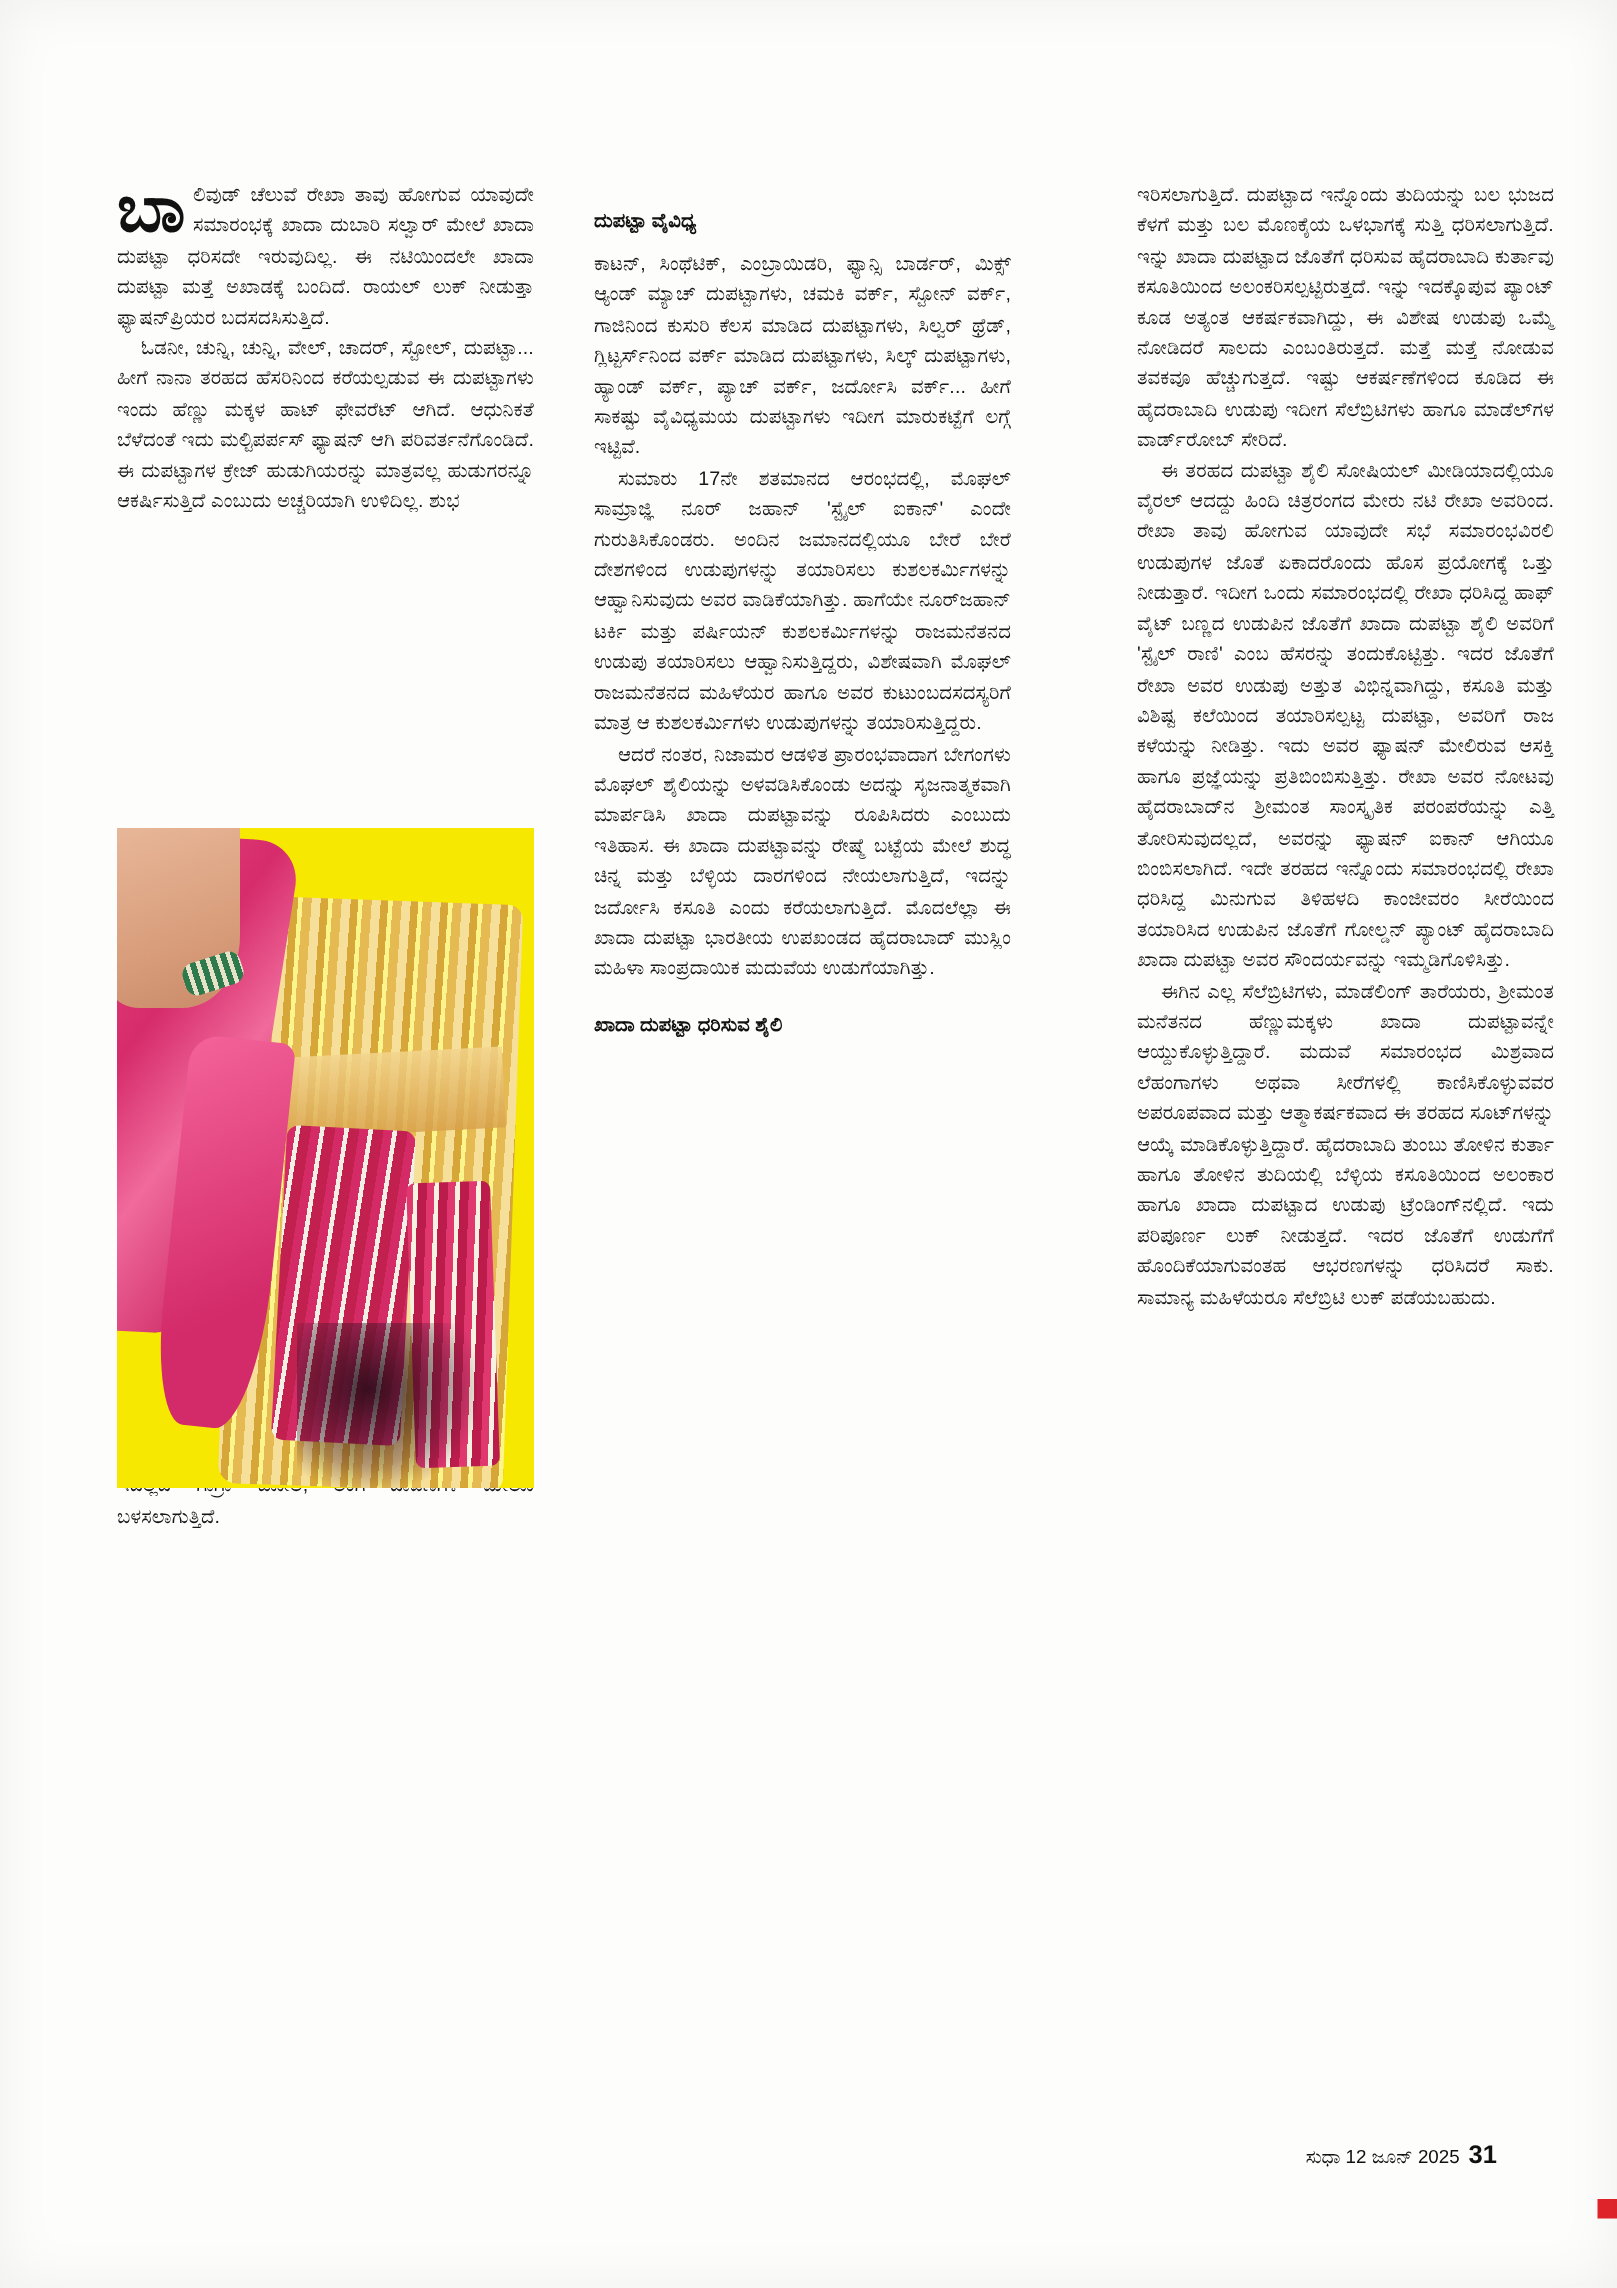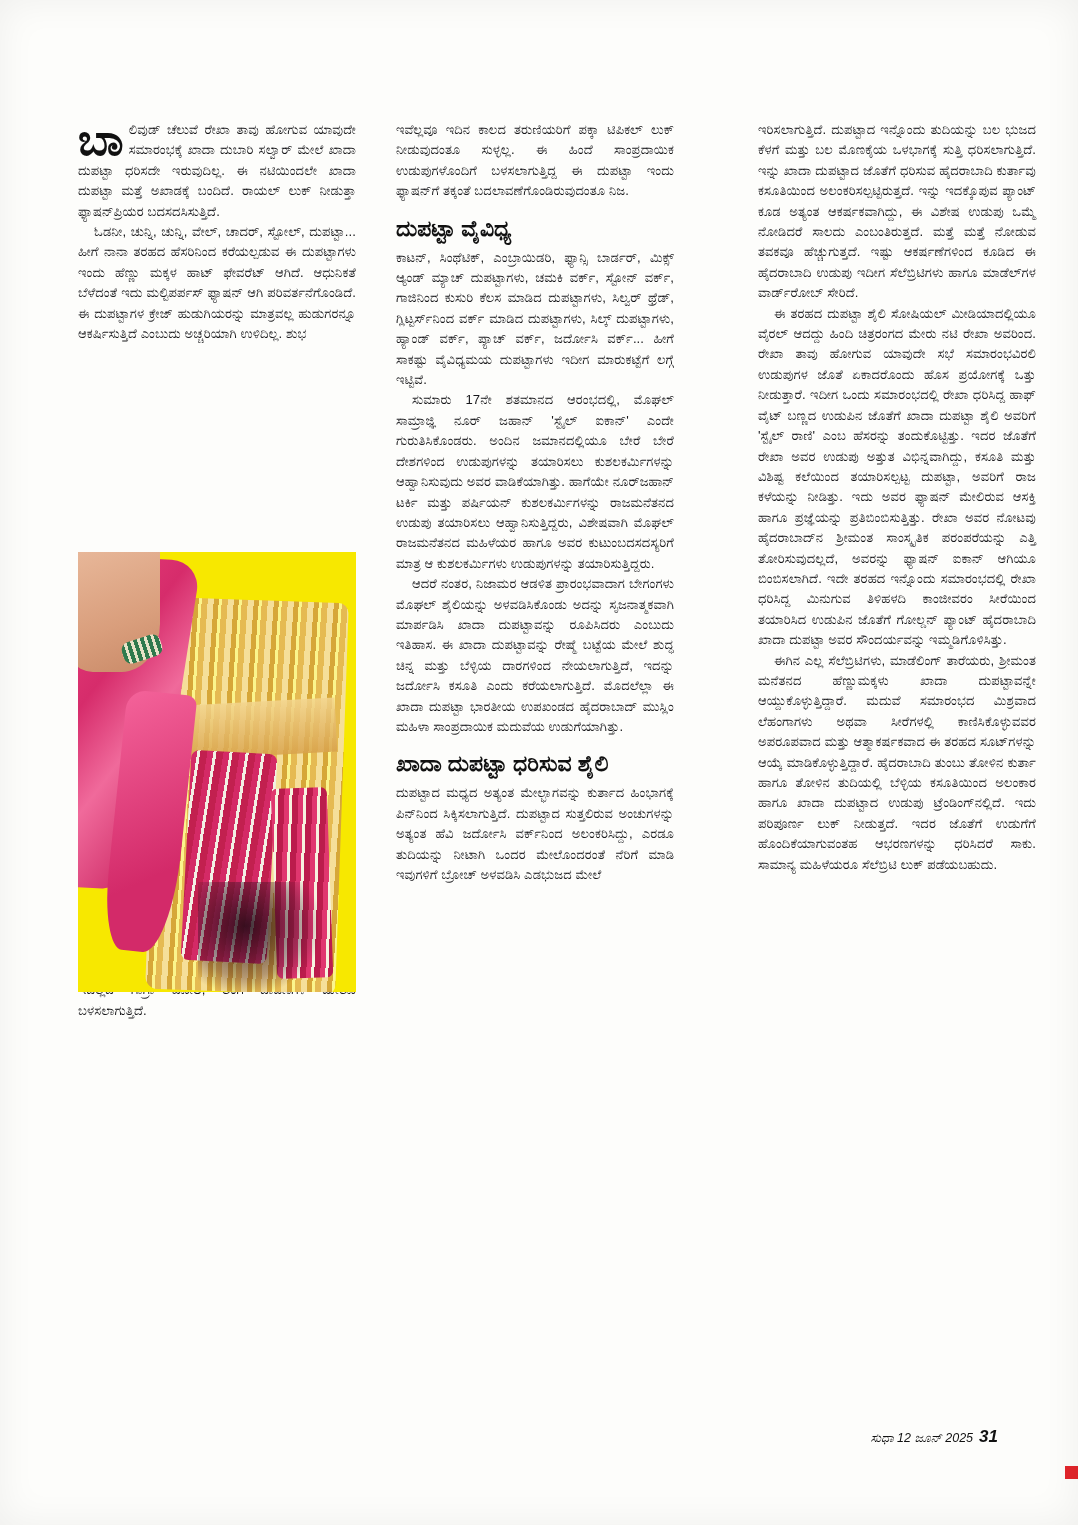--- a/index.html
+++ b/index.html
@@ -67,21 +67,21 @@
     float: left;
     font-family: "Liberation Sans", sans-serif;
     font-size: 44px;
     line-height: 36px;
     font-weight: bold;
     padding: 2px 5px 0 0;
     color: #111;
   }
 
   .subhead {
-    font-size: 22px;
+    font-size: 13px;
     font-weight: bold;
     color: #111;
     margin: 16px 0 8px 0;
     line-height: 22px;
   }
 
   .photo {
     position: absolute;
     left: 0px;
     top: 432px;
@@ -198,21 +198,20 @@
   }
 
   .caption-spacer { height: 452px; }
 
   .footer {
     position: absolute;
     left: 78px;
     right: 80px;
     bottom: 78px;
     height: 20px;
-    font-style: italic;
   }
   .folio {
     position: absolute;
     right: 0;
     bottom: 0;
     font-size: 12.5px;
     color: #111;
     white-space: nowrap;
   }
   .folio .pagenum {
@@ -252,27 +251,25 @@
         <div class="bangles"></div>
         <div class="shadow"></div>
       </div>
       <div class="caption-spacer"></div>
 
       <p class="para">ಸಮಾರಂಭಗಳಲ್ಲಿ ಯುವಕರು ತಾವು ಧರಿಸುವ ಯಾವುದೇ ಉಡುಪುಗಳ ಮೇಲೆ ರಾಯಲ್ ಹಾಗೂ ಗ್ರಾಂಡ್ ಲುಕ್ ನೀಡುವ ವಿವಿಧ ವಿನ್ಯಾಸದ ಸ್ಟೋಲ್‌ಗಳನ್ನು ಧರಿಸಿ ಸುಮರಾಗಿ ಮಿಂಚುತ್ತಿದ್ದಾರೆ.</p>
       <p class="para">ಮೊದಲೆಲ್ಲಾ ಕೇವಲ ಚೂಡಿದಾರ್ ಹಾಗೂ ಸಲ್ವಾರ್‌ಗಳ ಮೇಲೆ ತೊಡುತ್ತಿದ್ದ ಈ ದುಪಟ್ಟಾಗಳು ಈಗ ಬಗೆ ಬಗೆಯ ಉಡುಪುಗಳಿಗೆ ಮ್ಯಾಚ್ ಆಗುತ್ತಿರುವುದು ಹೊಸ ವಿಷಯ. ಹಾಗಾಗಿ ಕುರ್ತಾ, ಶಾರ್ಟ್ ಟಾಪ್, ಲಾಂಗ್ ಟಾಪ್, ಲಾಂಗ್ ಟೀ ಶರ್ಟ್, ಲಾಂಗ್ ಸ್ಕರ್ಟ್, ಶಾರ್ಟ್ ಸ್ಕರ್ಟ್ ಮುಂತಾದ ಕ್ಯಾಶುವಲ್ ಉಡುಪುಗಳ ಮೇಲೆ ಕೂಡ ಈ ದುಪಟ್ಟಾಗಳನ್ನು ಬಳಸುತ್ತಿರುವುದು ಫ್ಯಾಷನ್ ಟ್ರೆಂಡ್ ಆಗಿದೆ. ಇದಲ್ಲದೆ ಗಾಗ್ರಾ ಚೋಲಿ, ಲಂಗ ದಾವಣಿಗಳ ಮೇಲೂ ಬಳಸಲಾಗುತ್ತಿದೆ.</p>
     </div>
 
     <div class="col col-2">
-      <p class="para">ಇವೆಲ್ಲವೂ ಇದಿನ ಕಾಲದ ತರುಣಿಯರಿಗೆ ಪಕ್ಕಾ ಟಿಪಿಕಲ್ ಲುಕ್ ನೀಡುವುದಂತೂ ಸುಳ್ಳಲ್ಲ. ಈ ಹಿಂದೆ ಸಾಂಪ್ರದಾಯಿಕ ಉಡುಪುಗಳೊಂದಿಗೆ ಬಳಸಲಾಗುತ್ತಿದ್ದ ಈ ದುಪಟ್ಟಾ ಇಂದು ಫ್ಯಾಷನ್‌ಗೆ ತಕ್ಕಂತೆ ಬದಲಾವಣೆಗೊಂಡಿರುವುದಂತೂ ನಿಜ.</p>
       <h2 class="subhead">ದುಪಟ್ಟಾ ವೈವಿಧ್ಯ</h2>
       <p class="para">ಕಾಟನ್, ಸಿಂಥೆಟಿಕ್, ಎಂಬ್ರಾಯಿಡರಿ, ಫ್ಯಾನ್ಸಿ ಬಾರ್ಡರ್, ಮಿಕ್ಸ್ ಆ್ಯಂಡ್ ಮ್ಯಾಚ್ ದುಪಟ್ಟಾಗಳು, ಚಮಕಿ ವರ್ಕ್, ಸ್ಟೋನ್ ವರ್ಕ್, ಗಾಜಿನಿಂದ ಕುಸುರಿ ಕೆಲಸ ಮಾಡಿದ ದುಪಟ್ಟಾಗಳು, ಸಿಲ್ವರ್ ಥ್ರೆಡ್, ಗ್ಲಿಟ್ಟರ್ಸ್‌ನಿಂದ ವರ್ಕ್ ಮಾಡಿದ ದುಪಟ್ಟಾಗಳು, ಸಿಲ್ಕ್ ದುಪಟ್ಟಾಗಳು, ಹ್ಯಾಂಡ್ ವರ್ಕ್, ಪ್ಯಾಚ್ ವರ್ಕ್, ಜರ್ದೋಸಿ ವರ್ಕ್... ಹೀಗೆ ಸಾಕಷ್ಟು ವೈವಿಧ್ಯಮಯ ದುಪಟ್ಟಾಗಳು ಇದೀಗ ಮಾರುಕಟ್ಟೆಗೆ ಲಗ್ಗೆ ಇಟ್ಟಿವೆ.</p>
       <p class="para">ಸುಮಾರು 17ನೇ ಶತಮಾನದ ಆರಂಭದಲ್ಲಿ, ಮೊಘಲ್ ಸಾಮ್ರಾಜ್ಞಿ ನೂರ್ ಜಹಾನ್ 'ಸ್ಟೈಲ್ ಐಕಾನ್' ಎಂದೇ ಗುರುತಿಸಿಕೊಂಡರು. ಅಂದಿನ ಜಮಾನದಲ್ಲಿಯೂ ಬೇರೆ ಬೇರೆ ದೇಶಗಳಿಂದ ಉಡುಪುಗಳನ್ನು ತಯಾರಿಸಲು ಕುಶಲಕರ್ಮಿಗಳನ್ನು ಆಹ್ವಾನಿಸುವುದು ಅವರ ವಾಡಿಕೆಯಾಗಿತ್ತು. ಹಾಗೆಯೇ ನೂರ್‌ಜಹಾನ್ ಟರ್ಕಿ ಮತ್ತು ಪರ್ಷಿಯನ್ ಕುಶಲಕರ್ಮಿಗಳನ್ನು ರಾಜಮನೆತನದ ಉಡುಪು ತಯಾರಿಸಲು ಆಹ್ವಾನಿಸುತ್ತಿದ್ದರು, ವಿಶೇಷವಾಗಿ ಮೊಘಲ್ ರಾಜಮನೆತನದ ಮಹಿಳೆಯರ ಹಾಗೂ ಅವರ ಕುಟುಂಬದಸದಸ್ಯರಿಗೆ ಮಾತ್ರ ಆ ಕುಶಲಕರ್ಮಿಗಳು ಉಡುಪುಗಳನ್ನು ತಯಾರಿಸುತ್ತಿದ್ದರು.</p>
       <p class="para">ಆದರೆ ನಂತರ, ನಿಜಾಮರ ಆಡಳಿತ ಪ್ರಾರಂಭವಾದಾಗ ಬೇಗಂಗಳು ಮೊಘಲ್ ಶೈಲಿಯನ್ನು ಅಳವಡಿಸಿಕೊಂಡು ಅದನ್ನು ಸೃಜನಾತ್ಮಕವಾಗಿ ಮಾರ್ಪಡಿಸಿ ಖಾದಾ ದುಪಟ್ಟಾವನ್ನು ರೂಪಿಸಿದರು ಎಂಬುದು ಇತಿಹಾಸ. ಈ ಖಾದಾ ದುಪಟ್ಟಾವನ್ನು ರೇಷ್ಮೆ ಬಟ್ಟೆಯ ಮೇಲೆ ಶುದ್ಧ ಚಿನ್ನ ಮತ್ತು ಬೆಳ್ಳಿಯ ದಾರಗಳಿಂದ ನೇಯಲಾಗುತ್ತಿದೆ, ಇದನ್ನು ಜರ್ದೋಸಿ ಕಸೂತಿ ಎಂದು ಕರೆಯಲಾಗುತ್ತಿದೆ. ಮೊದಲೆಲ್ಲಾ ಈ ಖಾದಾ ದುಪಟ್ಟಾ ಭಾರತೀಯ ಉಪಖಂಡದ ಹೈದರಾಬಾದ್ ಮುಸ್ಲಿಂ ಮಹಿಳಾ ಸಾಂಪ್ರದಾಯಿಕ ಮದುವೆಯ ಉಡುಗೆಯಾಗಿತ್ತು.</p>
       <h2 class="subhead">ಖಾದಾ ದುಪಟ್ಟಾ ಧರಿಸುವ ಶೈಲಿ</h2>
-      <p class="para">ದುಪಟ್ಟಾದ ಮಧ್ಯದ ಅತ್ಯಂತ ಮೇಲ್ಭಾಗವನ್ನು ಕುರ್ತಾದ ಹಿಂಭಾಗಕ್ಕೆ ಪಿನ್‌ನಿಂದ ಸಿಕ್ಕಿಸಲಾಗುತ್ತಿದೆ. ದುಪಟ್ಟಾದ ಸುತ್ತಲಿರುವ ಅಂಚುಗಳನ್ನು ಅತ್ಯಂತ ಹೆವಿ ಜರ್ದೋಸಿ ವರ್ಕ್‌ನಿಂದ ಅಲಂಕರಿಸಿದ್ದು, ಎರಡೂ ತುದಿಯನ್ನು ನೀಟಾಗಿ ಒಂದರ ಮೇಲೊಂದರಂತೆ ನೆರಿಗೆ ಮಾಡಿ ಇವುಗಳಿಗೆ ಬ್ರೋಚ್ ಅಳವಡಿಸಿ ಎಡಭುಜದ ಮೇಲೆ</p>
     </div>
 
     <div class="col col-3">
       <p class="para">ಇರಿಸಲಾಗುತ್ತಿದೆ. ದುಪಟ್ಟಾದ ಇನ್ನೊಂದು ತುದಿಯನ್ನು ಬಲ ಭುಜದ ಕೆಳಗೆ ಮತ್ತು ಬಲ ಮೊಣಕೈಯ ಒಳಭಾಗಕ್ಕೆ ಸುತ್ತಿ ಧರಿಸಲಾಗುತ್ತಿದೆ. ಇನ್ನು ಖಾದಾ ದುಪಟ್ಟಾದ ಜೊತೆಗೆ ಧರಿಸುವ ಹೈದರಾಬಾದಿ ಕುರ್ತಾವು ಕಸೂತಿಯಿಂದ ಅಲಂಕರಿಸಲ್ಪಟ್ಟಿರುತ್ತದೆ. ಇನ್ನು ಇದಕ್ಕೊಪುವ ಪ್ಯಾಂಟ್ ಕೂಡ ಅತ್ಯಂತ ಆಕರ್ಷಕವಾಗಿದ್ದು, ಈ ವಿಶೇಷ ಉಡುಪು ಒಮ್ಮೆ ನೋಡಿದರೆ ಸಾಲದು ಎಂಬಂತಿರುತ್ತದೆ. ಮತ್ತೆ ಮತ್ತೆ ನೋಡುವ ತವಕವೂ ಹೆಚ್ಚುಗುತ್ತದೆ. ಇಷ್ಟು ಆಕರ್ಷಣೆಗಳಿಂದ ಕೂಡಿದ ಈ ಹೈದರಾಬಾದಿ ಉಡುಪು ಇದೀಗ ಸೆಲೆಬ್ರಿಟಿಗಳು ಹಾಗೂ ಮಾಡೆಲ್‌ಗಳ ವಾರ್ಡ್‌ರೋಬ್ ಸೇರಿದೆ.</p>
       <p class="para">ಈ ತರಹದ ದುಪಟ್ಟಾ ಶೈಲಿ ಸೋಷಿಯಲ್ ಮೀಡಿಯಾದಲ್ಲಿಯೂ ವೈರಲ್ ಆದದ್ದು ಹಿಂದಿ ಚಿತ್ರರಂಗದ ಮೇರು ನಟಿ ರೇಖಾ ಅವರಿಂದ. ರೇಖಾ ತಾವು ಹೋಗುವ ಯಾವುದೇ ಸಭೆ ಸಮಾರಂಭವಿರಲಿ ಉಡುಪುಗಳ ಜೊತೆ ಏಕಾದರೊಂದು ಹೊಸ ಪ್ರಯೋಗಕ್ಕೆ ಒತ್ತು ನೀಡುತ್ತಾರೆ. ಇದೀಗ ಒಂದು ಸಮಾರಂಭದಲ್ಲಿ ರೇಖಾ ಧರಿಸಿದ್ದ ಹಾಫ್ ವೈಟ್ ಬಣ್ಣದ ಉಡುಪಿನ ಜೊತೆಗೆ ಖಾದಾ ದುಪಟ್ಟಾ ಶೈಲಿ ಅವರಿಗೆ 'ಸ್ಟೈಲ್ ರಾಣಿ' ಎಂಬ ಹೆಸರನ್ನು ತಂದುಕೊಟ್ಟಿತ್ತು. ಇದರ ಜೊತೆಗೆ ರೇಖಾ ಅವರ ಉಡುಪು ಅತ್ತುತ ವಿಭಿನ್ನವಾಗಿದ್ದು, ಕಸೂತಿ ಮತ್ತು ವಿಶಿಷ್ಟ ಕಲೆಯಿಂದ ತಯಾರಿಸಲ್ಪಟ್ಟ ದುಪಟ್ಟಾ, ಅವರಿಗೆ ರಾಜ ಕಳೆಯನ್ನು ನೀಡಿತ್ತು. ಇದು ಅವರ ಫ್ಯಾಷನ್ ಮೇಲಿರುವ ಆಸಕ್ತಿ ಹಾಗೂ ಪ್ರಜ್ಞೆಯನ್ನು ಪ್ರತಿಬಿಂಬಿಸುತ್ತಿತ್ತು. ರೇಖಾ ಅವರ ನೋಟವು ಹೈದರಾಬಾದ್‌ನ ಶ್ರೀಮಂತ ಸಾಂಸ್ಕೃತಿಕ ಪರಂಪರೆಯನ್ನು ಎತ್ತಿ ತೋರಿಸುವುದಲ್ಲದೆ, ಅವರನ್ನು ಫ್ಯಾಷನ್ ಐಕಾನ್ ಆಗಿಯೂ ಬಿಂಬಿಸಲಾಗಿದೆ. ಇದೇ ತರಹದ ಇನ್ನೊಂದು ಸಮಾರಂಭದಲ್ಲಿ ರೇಖಾ ಧರಿಸಿದ್ದ ಮಿನುಗುವ ತಿಳಿಹಳದಿ ಕಾಂಜೀವರಂ ಸೀರೆಯಿಂದ ತಯಾರಿಸಿದ ಉಡುಪಿನ ಜೊತೆಗೆ ಗೋಲ್ಡನ್ ಪ್ಯಾಂಟ್ ಹೈದರಾಬಾದಿ ಖಾದಾ ದುಪಟ್ಟಾ ಅವರ ಸೌಂದರ್ಯವನ್ನು ಇಮ್ಮಡಿಗೊಳಿಸಿತ್ತು.</p>
       <p class="para">ಈಗಿನ ಎಲ್ಲ ಸೆಲೆಬ್ರಿಟಿಗಳು, ಮಾಡೆಲಿಂಗ್ ತಾರೆಯರು, ಶ್ರೀಮಂತ ಮನೆತನದ ಹೆಣ್ಣುಮಕ್ಕಳು ಖಾದಾ ದುಪಟ್ಟಾವನ್ನೇ ಆಯ್ದುಕೊಳ್ಳುತ್ತಿದ್ದಾರೆ. ಮದುವೆ ಸಮಾರಂಭದ ಮಿಶ್ರವಾದ ಲೆಹಂಗಾಗಳು ಅಥವಾ ಸೀರೆಗಳಲ್ಲಿ ಕಾಣಿಸಿಕೊಳ್ಳುವವರ ಅಪರೂಪವಾದ ಮತ್ತು ಆತ್ಮಾಕರ್ಷಕವಾದ ಈ ತರಹದ ಸೂಟ್‌ಗಳನ್ನು ಆಯ್ಕೆ ಮಾಡಿಕೊಳ್ಳುತ್ತಿದ್ದಾರೆ. ಹೈದರಾಬಾದಿ ತುಂಬು ತೋಳಿನ ಕುರ್ತಾ ಹಾಗೂ ತೋಳಿನ ತುದಿಯಲ್ಲಿ ಬೆಳ್ಳಿಯ ಕಸೂತಿಯಿಂದ ಅಲಂಕಾರ ಹಾಗೂ ಖಾದಾ ದುಪಟ್ಟಾದ ಉಡುಪು ಟ್ರೆಂಡಿಂಗ್‌ನಲ್ಲಿದೆ. ಇದು ಪರಿಪೂರ್ಣ ಲುಕ್ ನೀಡುತ್ತದೆ. ಇದರ ಜೊತೆಗೆ ಉಡುಗೆಗೆ ಹೊಂದಿಕೆಯಾಗುವಂತಹ ಆಭರಣಗಳನ್ನು ಧರಿಸಿದರೆ ಸಾಕು. ಸಾಮಾನ್ಯ ಮಹಿಳೆಯರೂ ಸೆಲೆಬ್ರಿಟಿ ಲುಕ್ ಪಡೆಯಬಹುದು.</p>
     </div>
 
   </div>
 

